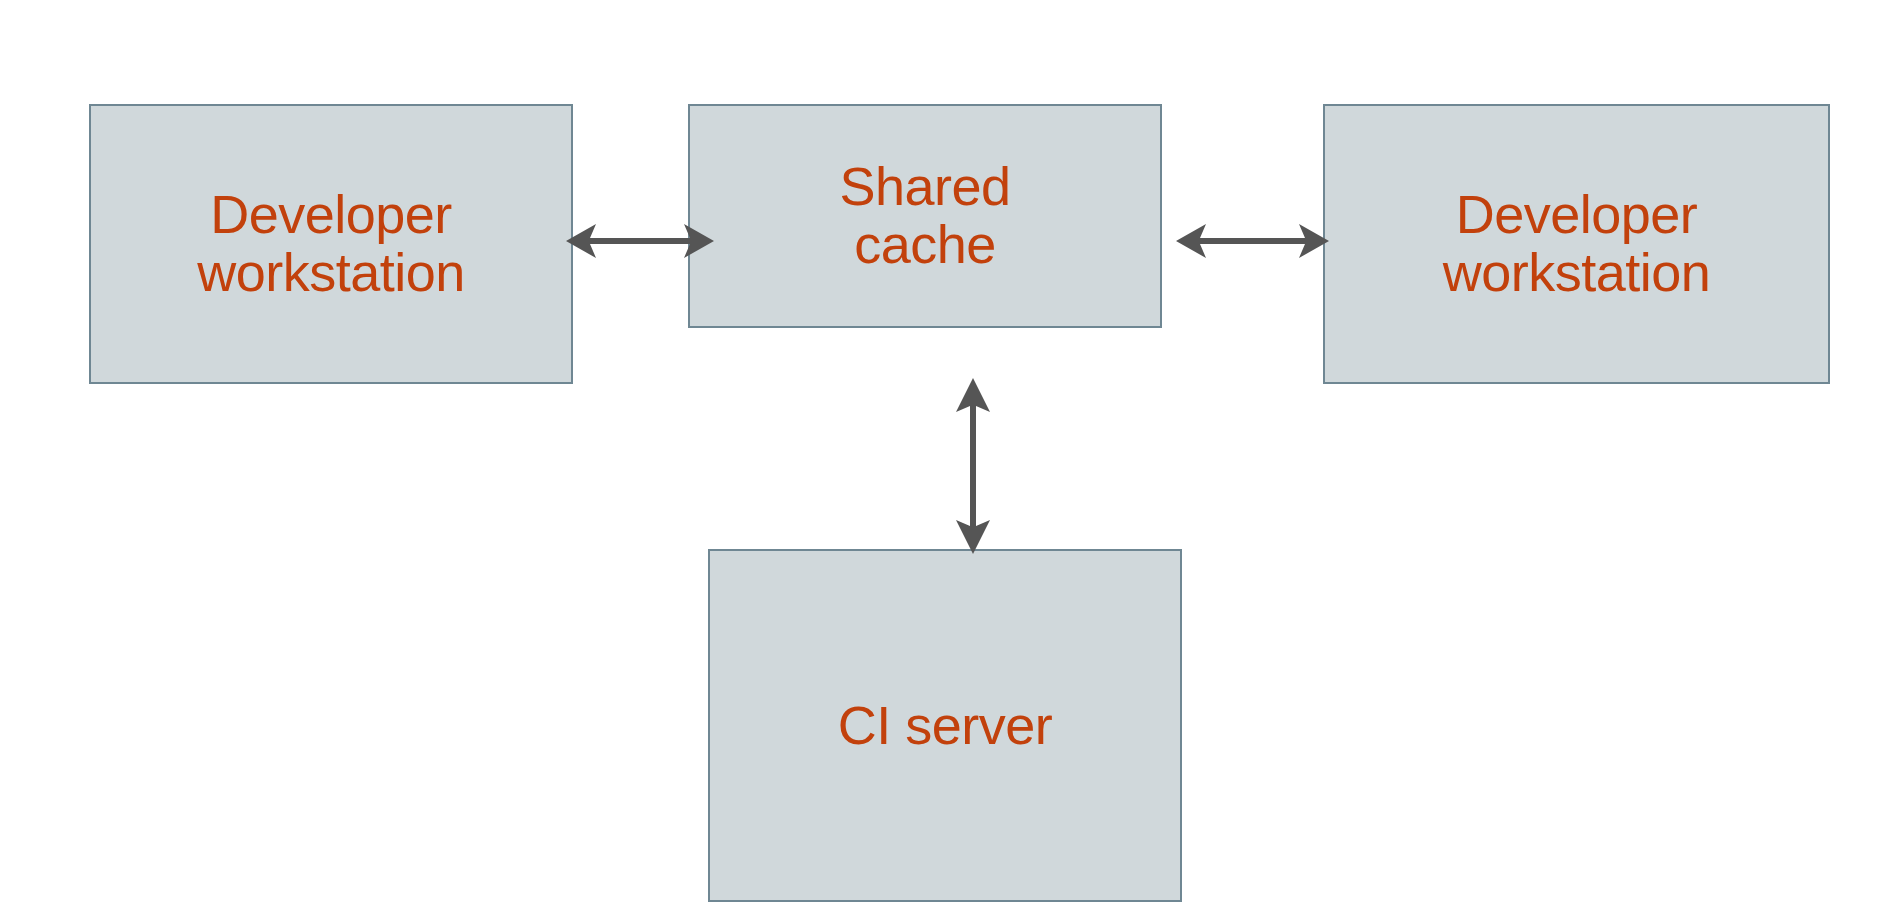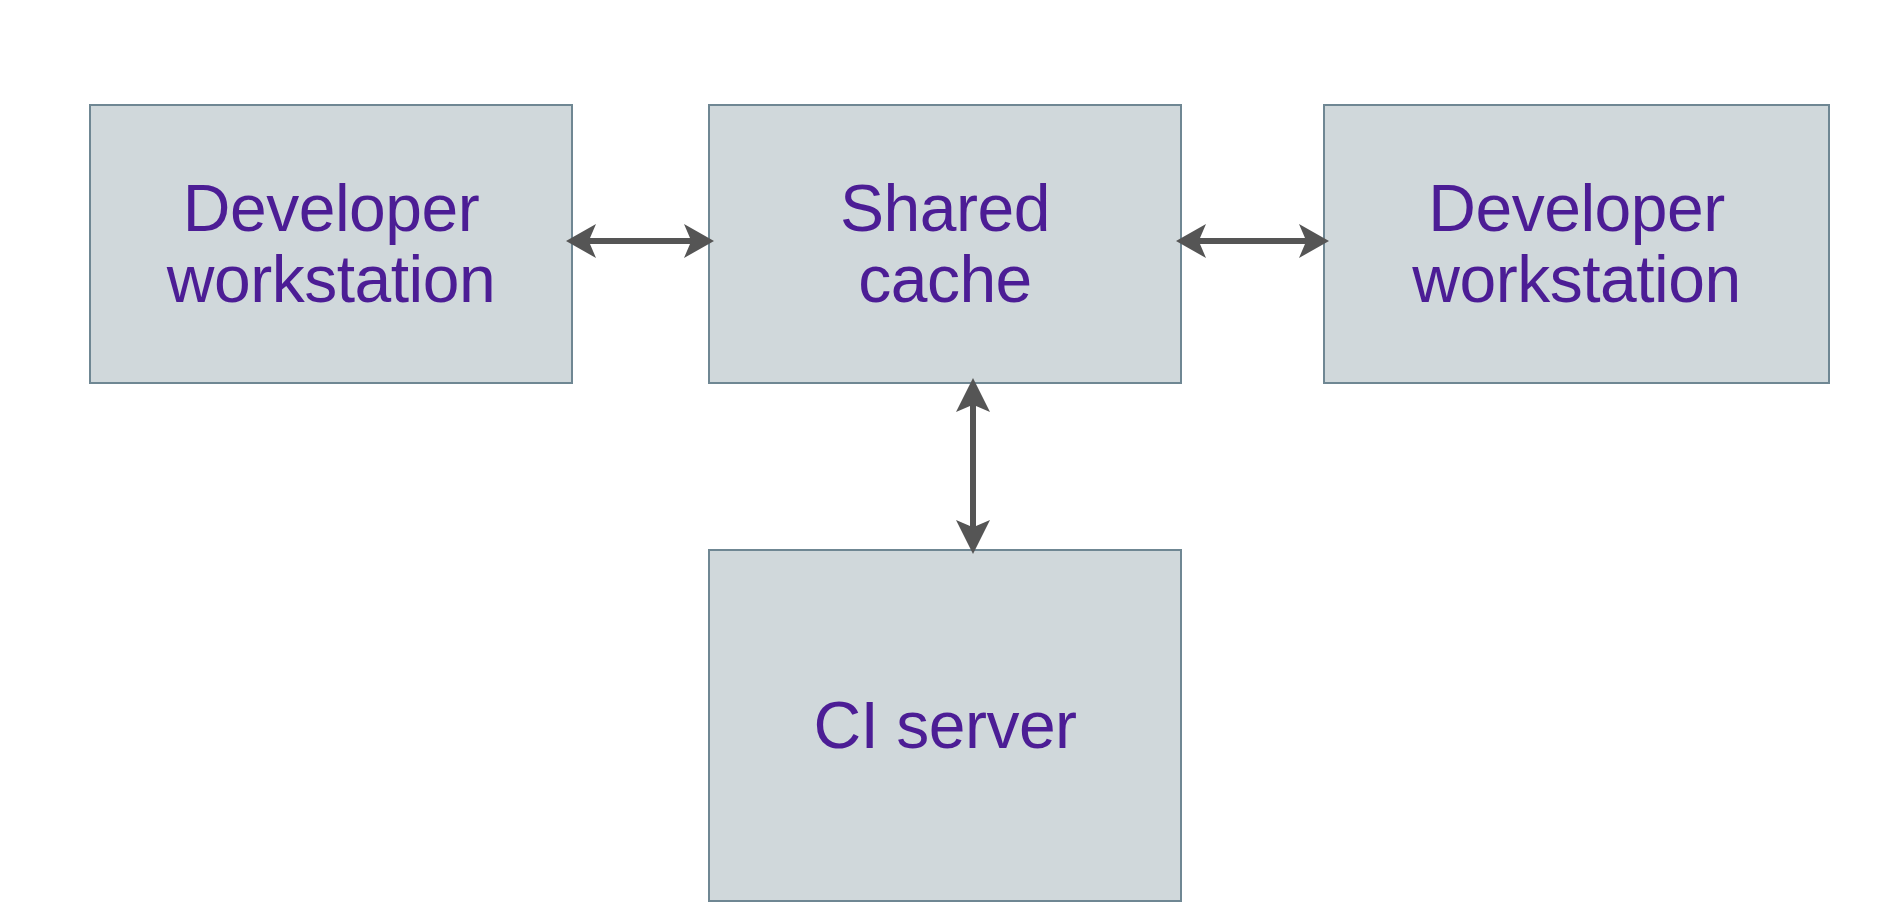--- a/index.html
+++ b/index.html
@@ -23,31 +23,31 @@
     position: absolute;
     box-sizing: border-box;
     background: #d0d8db;
     border: 2px solid #6f8793;
     display: flex;
     align-items: center;
     justify-content: center;
     text-align: center;
   }
   .node-label {
-    color: #4c1d95;
+    color: #c2410c;
     font-family: "Liberation Sans", sans-serif;
-    font-size: 66px;
+    font-size: 54px;
     line-height: 1.07;
     font-weight: 400;
     letter-spacing: -0.5px;
     white-space: pre-line;
     padding: 0 6px;
   }
   #node-dev-left  { left: 89px;   top: 104px; width: 484px; height: 280px; }
-  #node-cache     { left: 708px;  top: 104px; width: 474px; height: 280px; }
+  #node-cache     { left: 688px;  top: 104px; width: 474px; height: 224px; }
   #node-dev-right { left: 1323px; top: 104px; width: 507px; height: 280px; }
   #node-ci        { left: 708px;  top: 549px; width: 474px; height: 353px; }
 
   .edge-svg {
     position: absolute;
     overflow: visible;
   }
   #edge-left-cache  { left: 566px;  top: 218px; width: 148px; height: 46px; }
   #edge-cache-right { left: 1176px; top: 218px; width: 153px; height: 46px; }
   #edge-cache-ci    { left: 950px;  top: 378px; width: 46px;  height: 176px; }

